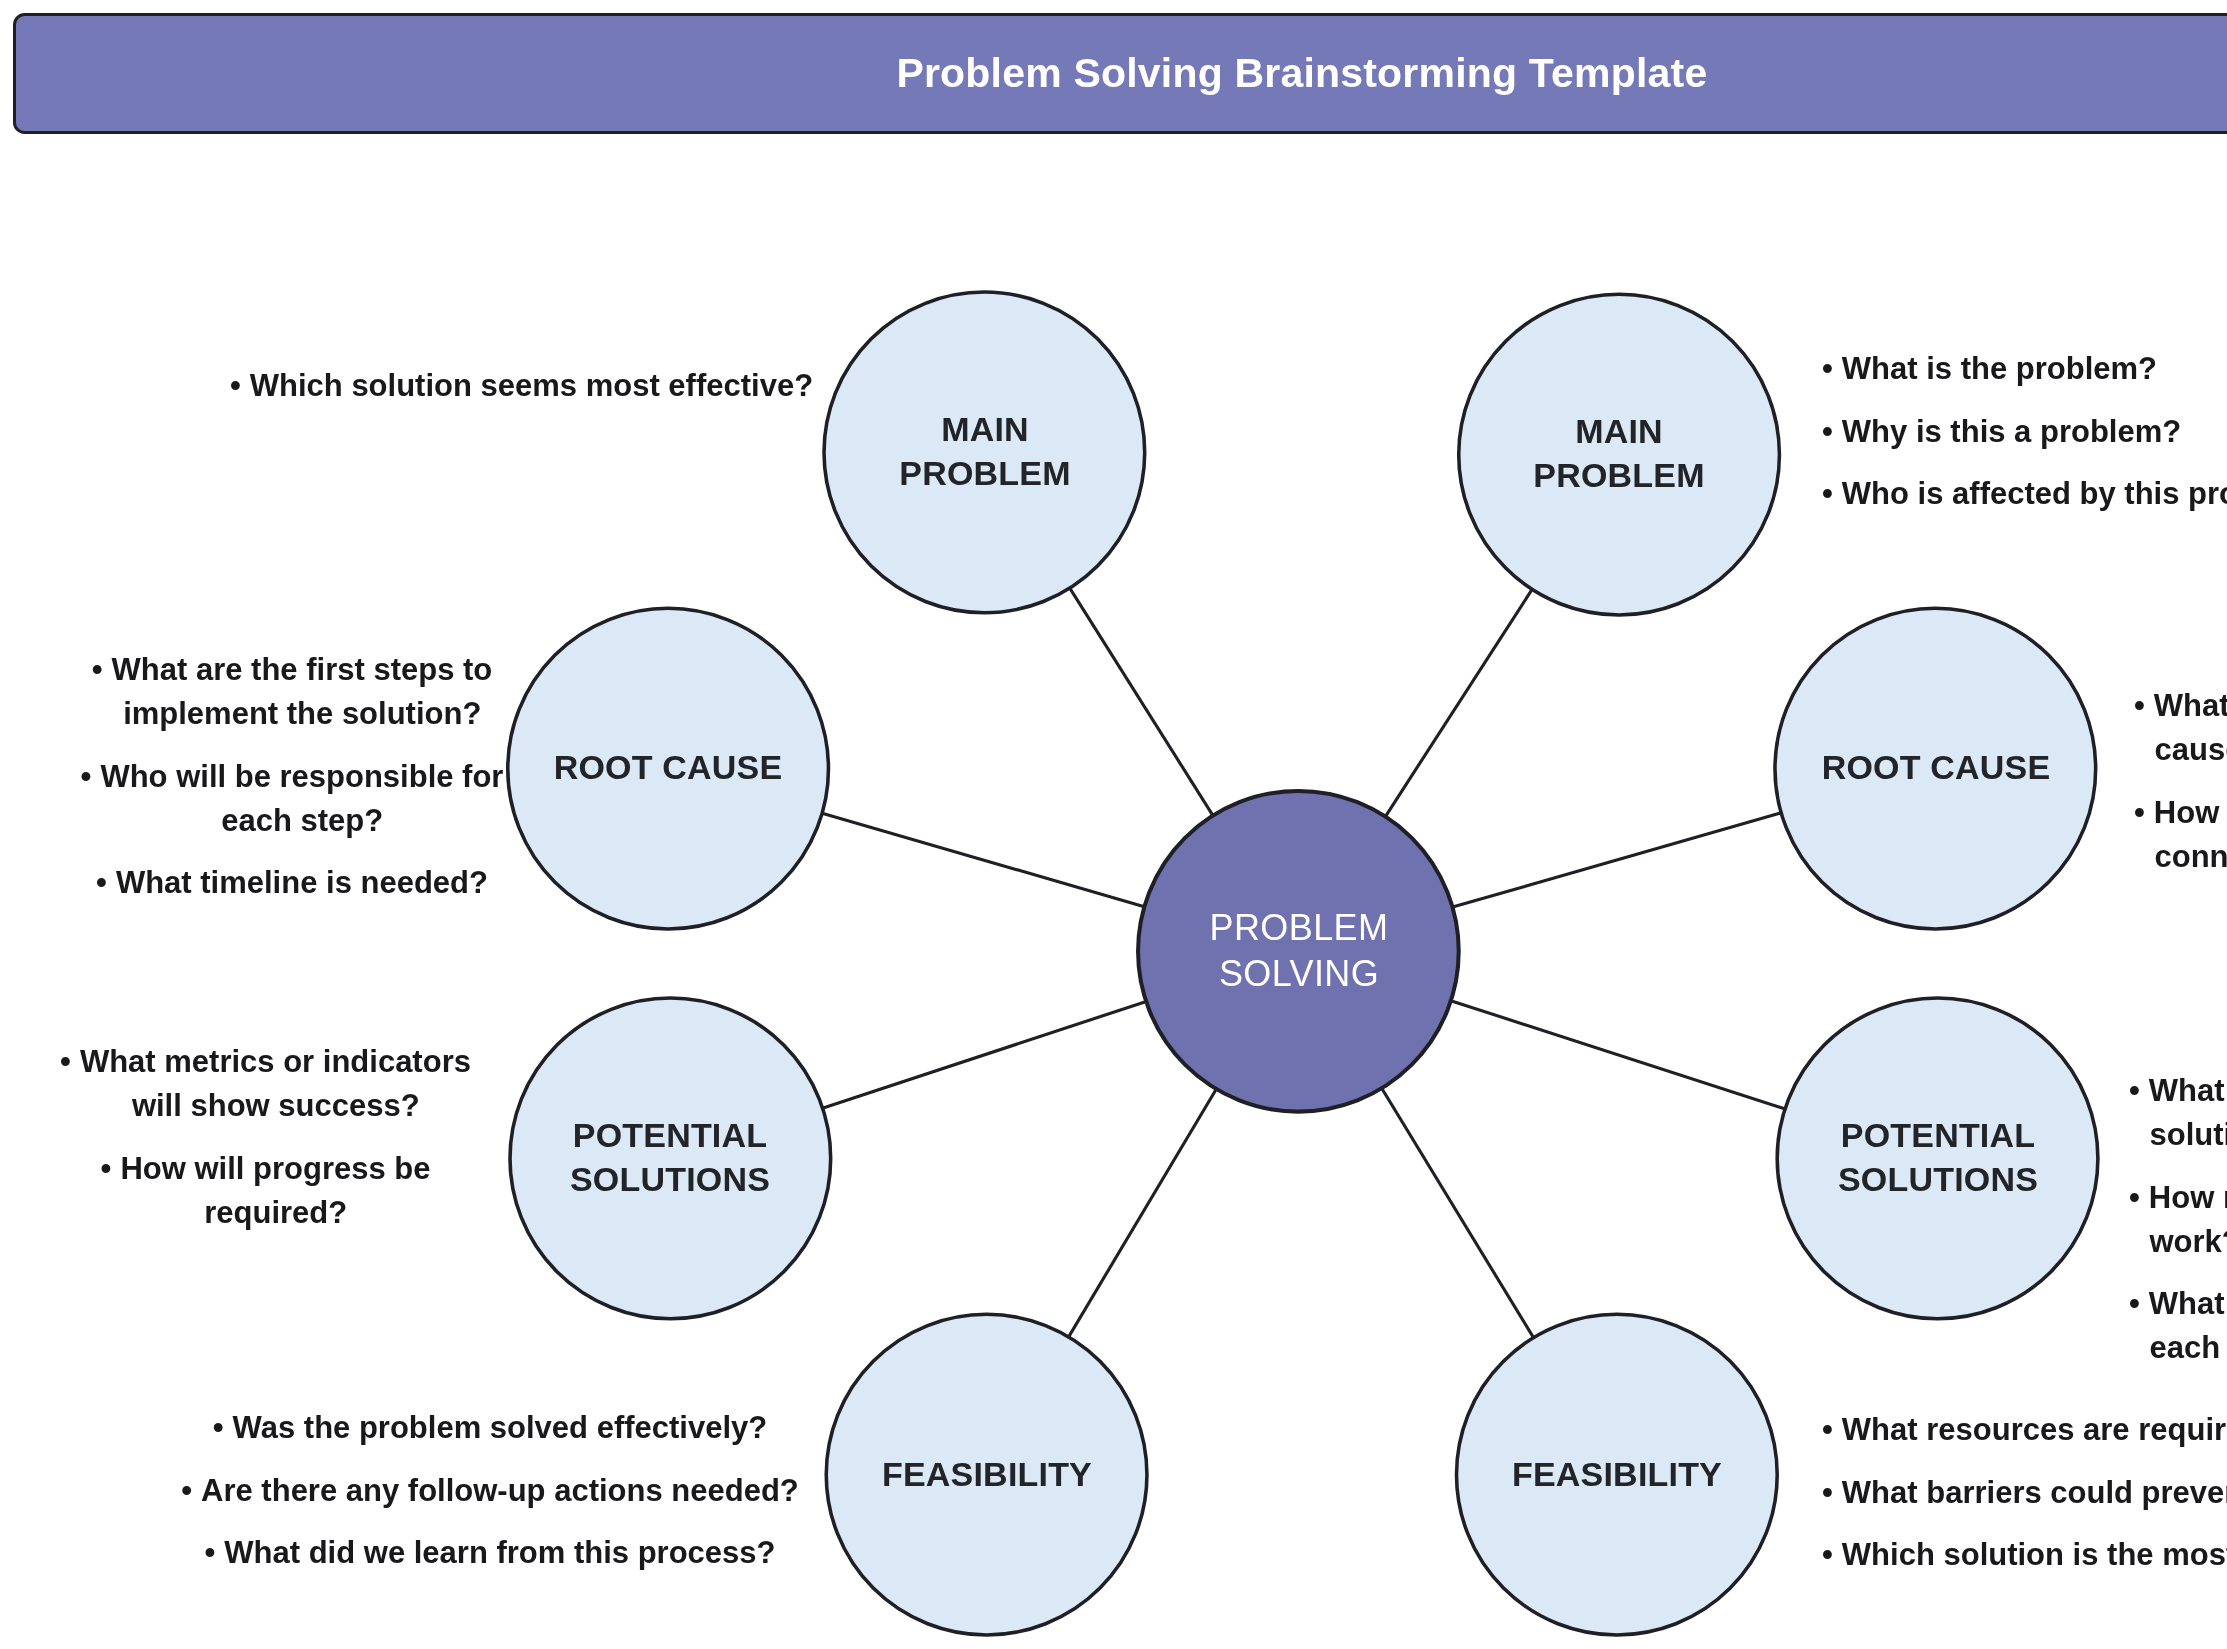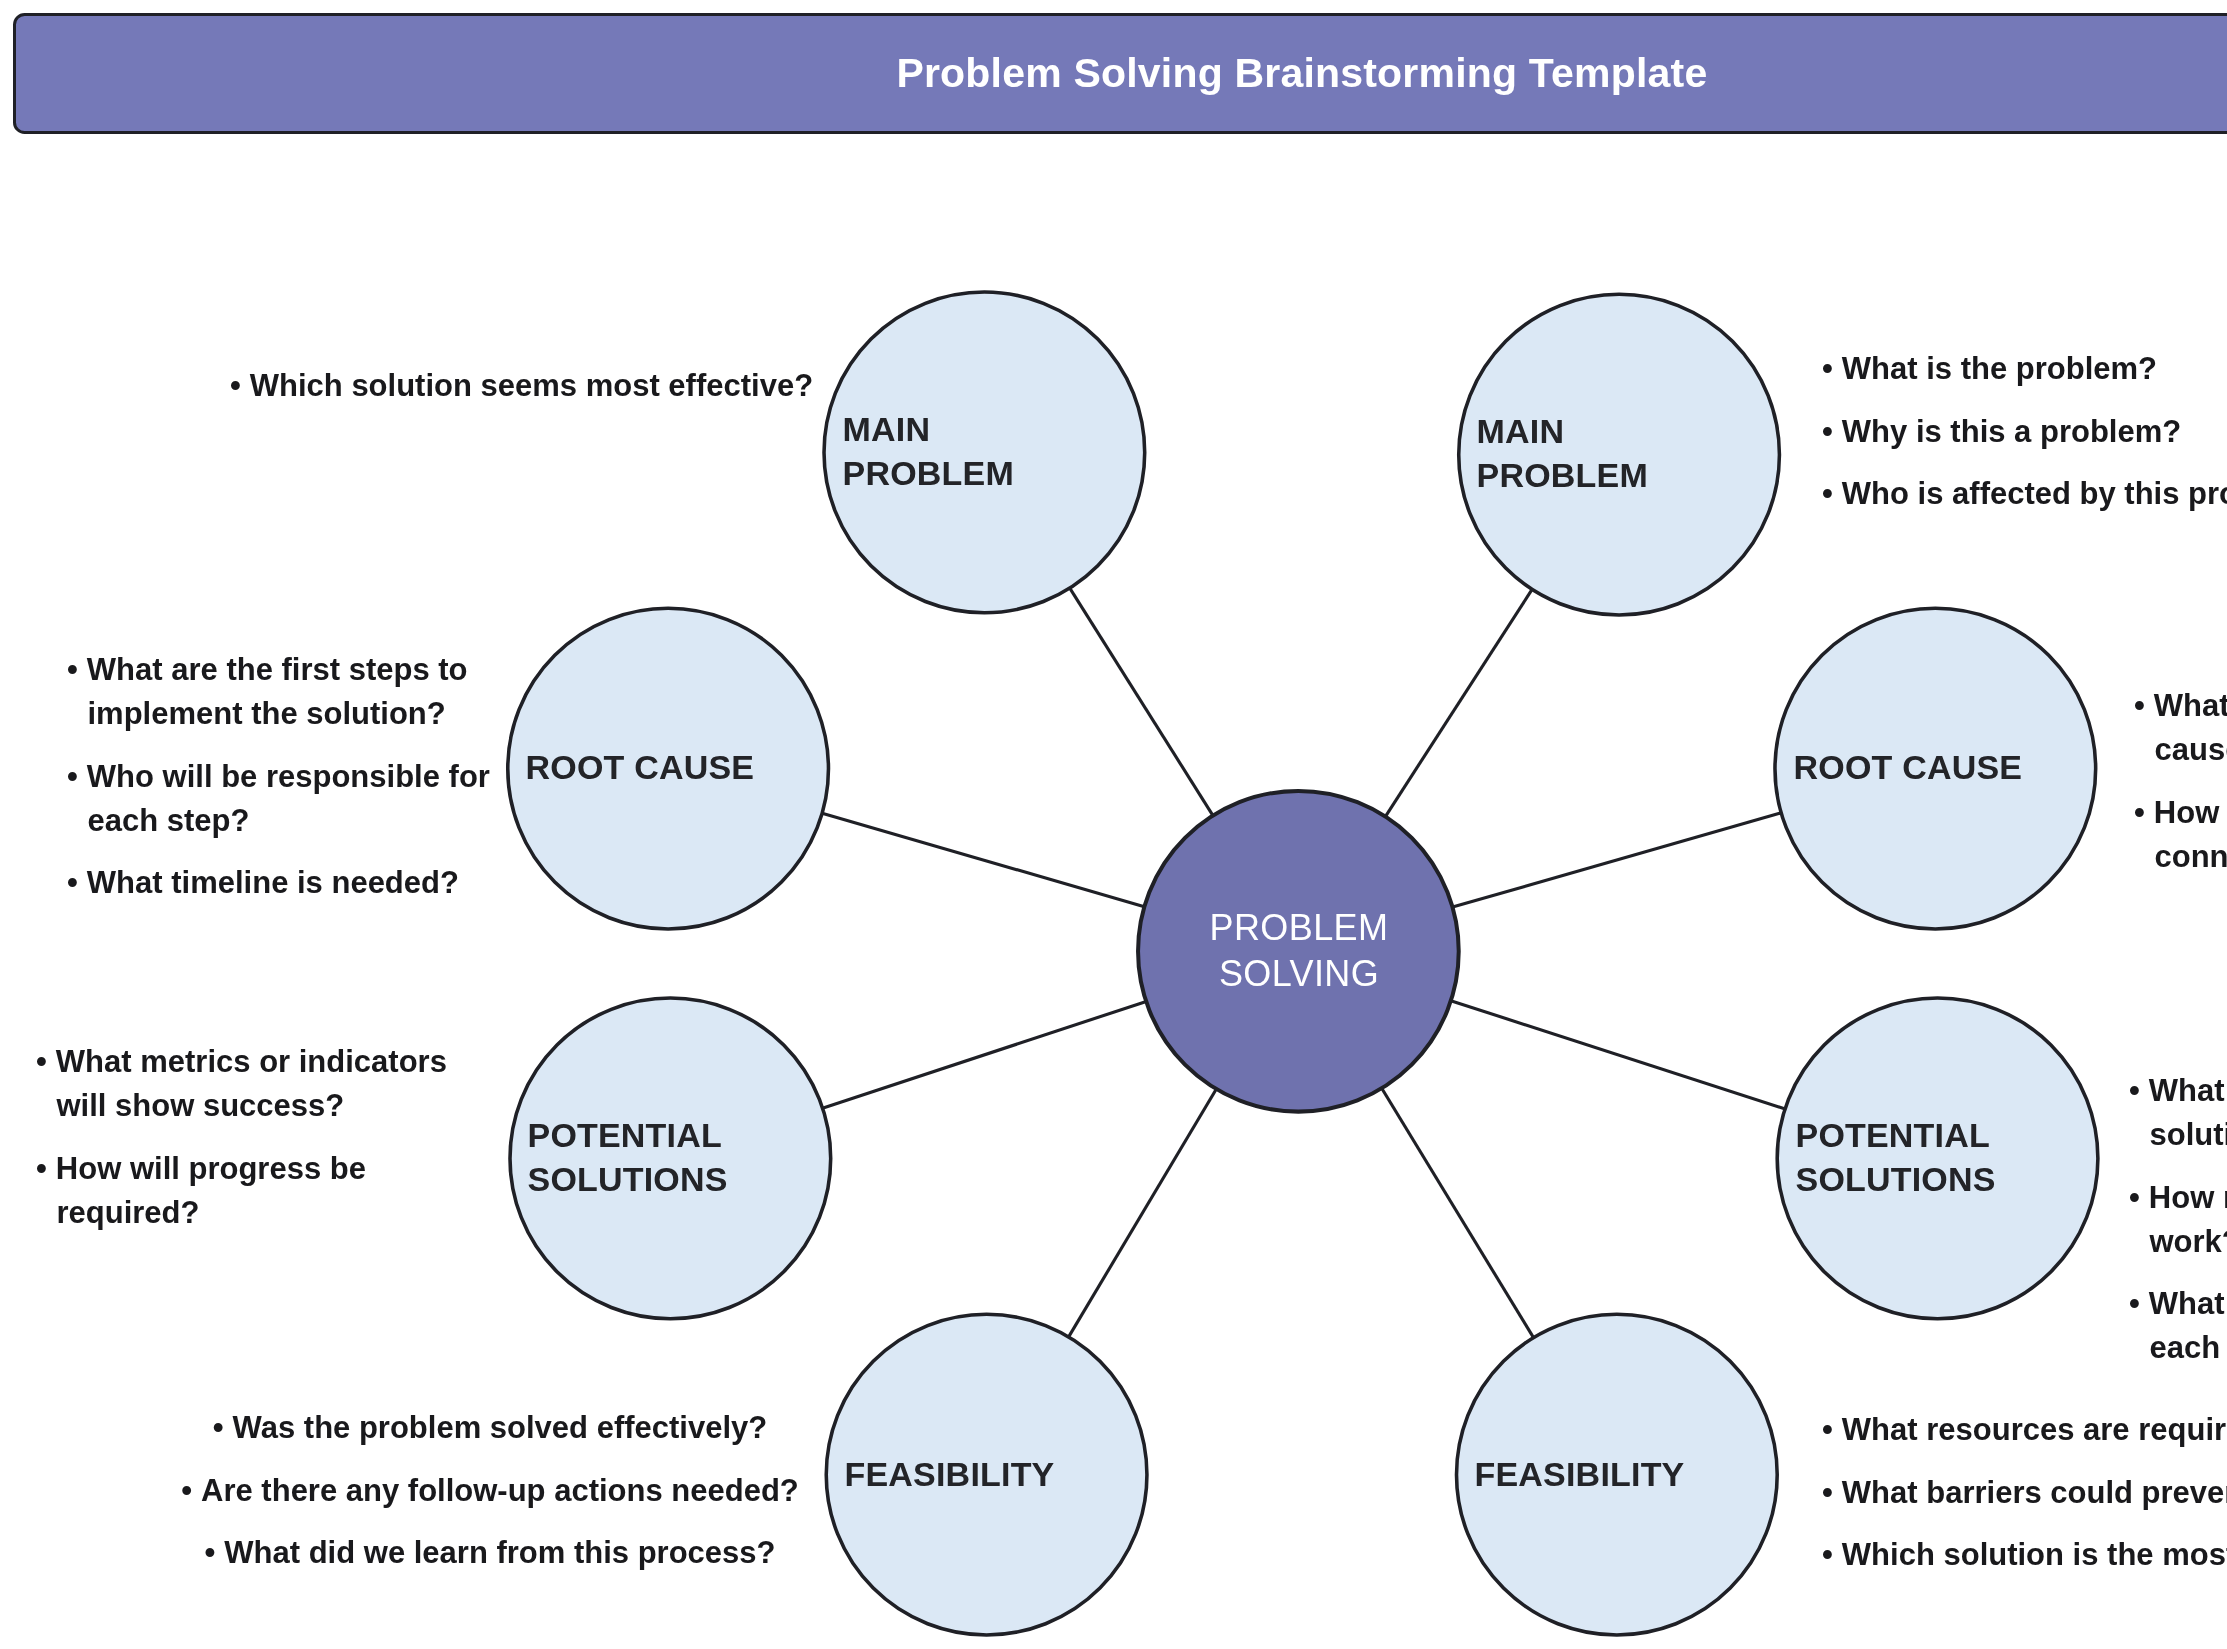--- a/index.html
+++ b/index.html
@@ -16,42 +16,42 @@
   .header-title{
     color:#ffffff;font-size:41px;font-weight:bold;letter-spacing:0.2px;
     line-height:1;white-space:nowrap;
   }
 
   
   #canvas{position:absolute;left:0;top:0;width:2603px;height:1650px;}
 
   
   .node-label{
-    position:absolute;width:285px;
+    position:absolute;width:285px;text-align:center;
     color:#232428;font-size:34px;font-weight:600;line-height:1.28;
     letter-spacing:0.2px;transform:translate(-50%,-50%);
     pointer-events:none;
   }
   .hub-label{
     position:absolute;width:285px;text-align:center;
     color:#ffffff;font-size:36px;font-weight:500;line-height:1.28;
     letter-spacing:0.4px;transform:translate(-50%,-50%);pointer-events:none;
   }
 
   
   .note{
     position:absolute;color:#19191C;font-size:31px;font-weight:bold;
     line-height:1.42;
   }
   .note ul{margin:0;padding:0;list-style:none;}
   .note li{margin:0 0 18.7px 0;padding:0;text-indent:-20.5px;padding-left:20.5px;}
   .note li:last-child{margin-bottom:0;}
   .note li::before{content:"\2022";margin-right:9px;}
   .note.right{text-align:left;}
-  .note.left-ragged{text-align:left;}
+  .note.left-ragged{text-align:center;}
   .note.center{text-align:center;}
   .note.center li{text-indent:0;padding-left:0;}
   .note.right-align{text-align:right;}
   .note.right-align li{text-indent:0;padding-left:0;}
 </style>
 </head>
 <body>
 
 <div id="page">
 

